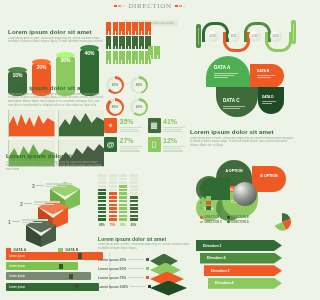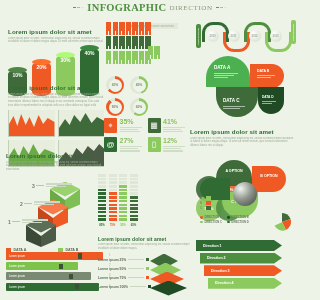--- a/index.html
+++ b/index.html
@@ -160,21 +160,20 @@
 
 <div class="page">
 
   <div class="header">
     <div class="hdr-row">
       <div class="dashes">
           <i></i>
           <i></i>
           <i></i>
         </div>
-      <div class="hdr-main">INFOGRAPHIC</div>
       <div class="hdr-sub">DIRECTION</div>
       <div class="dashes">
           <i></i>
           <i></i>
           <i></i>
         </div>
     </div>
     <div class="hdr-tag">lorem ipsum dolor sit amet consectetur</div>
   </div>
 

